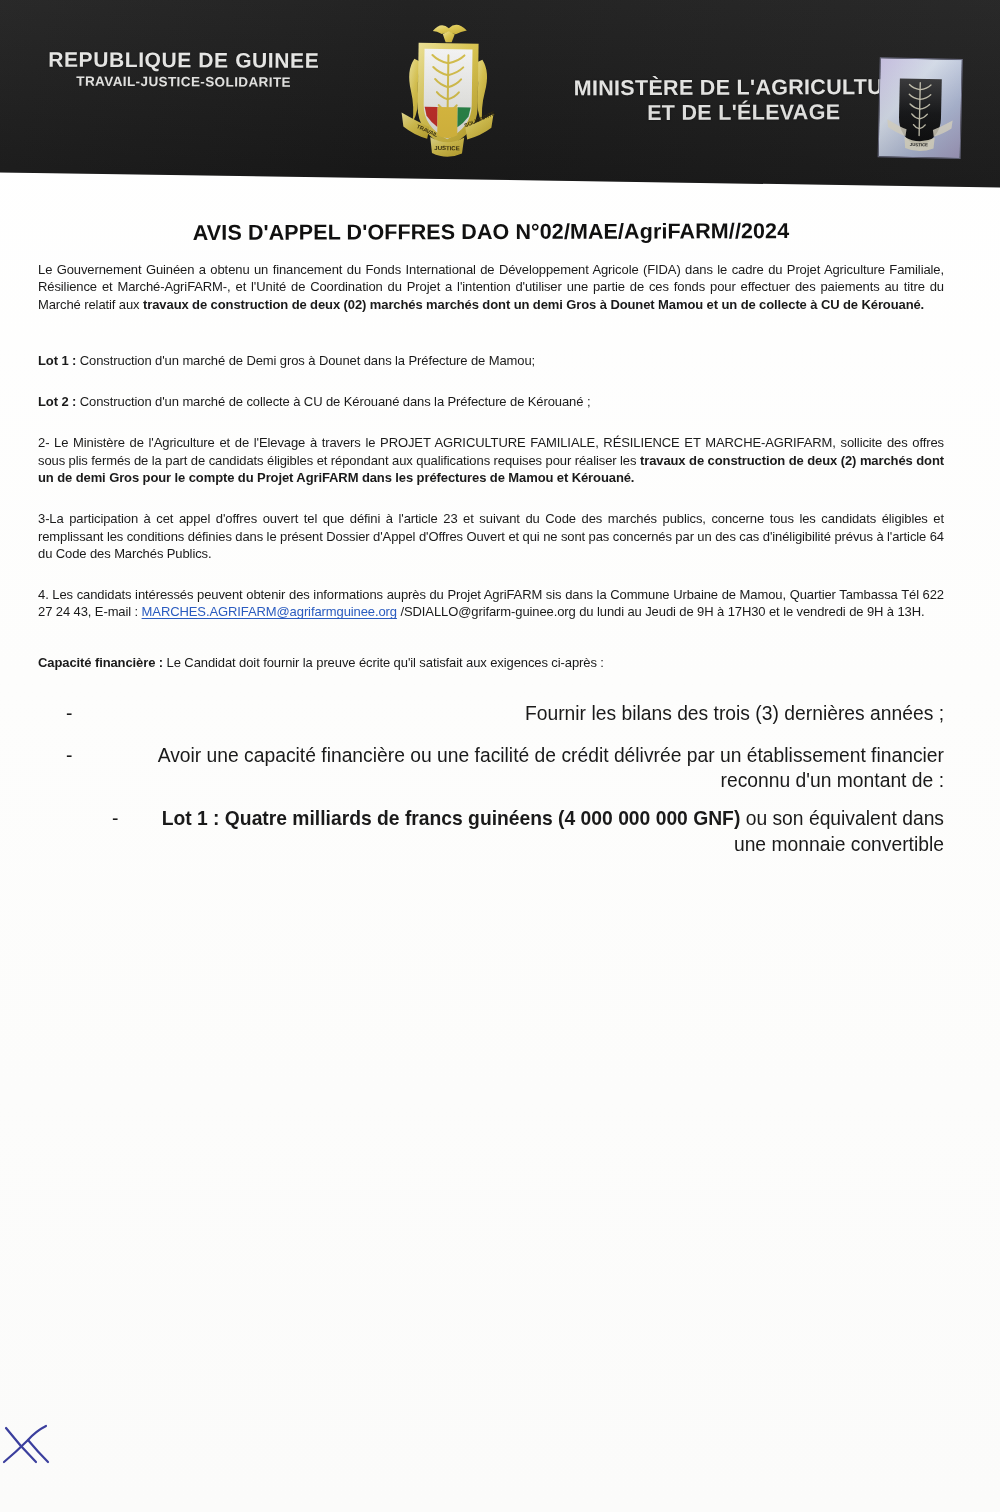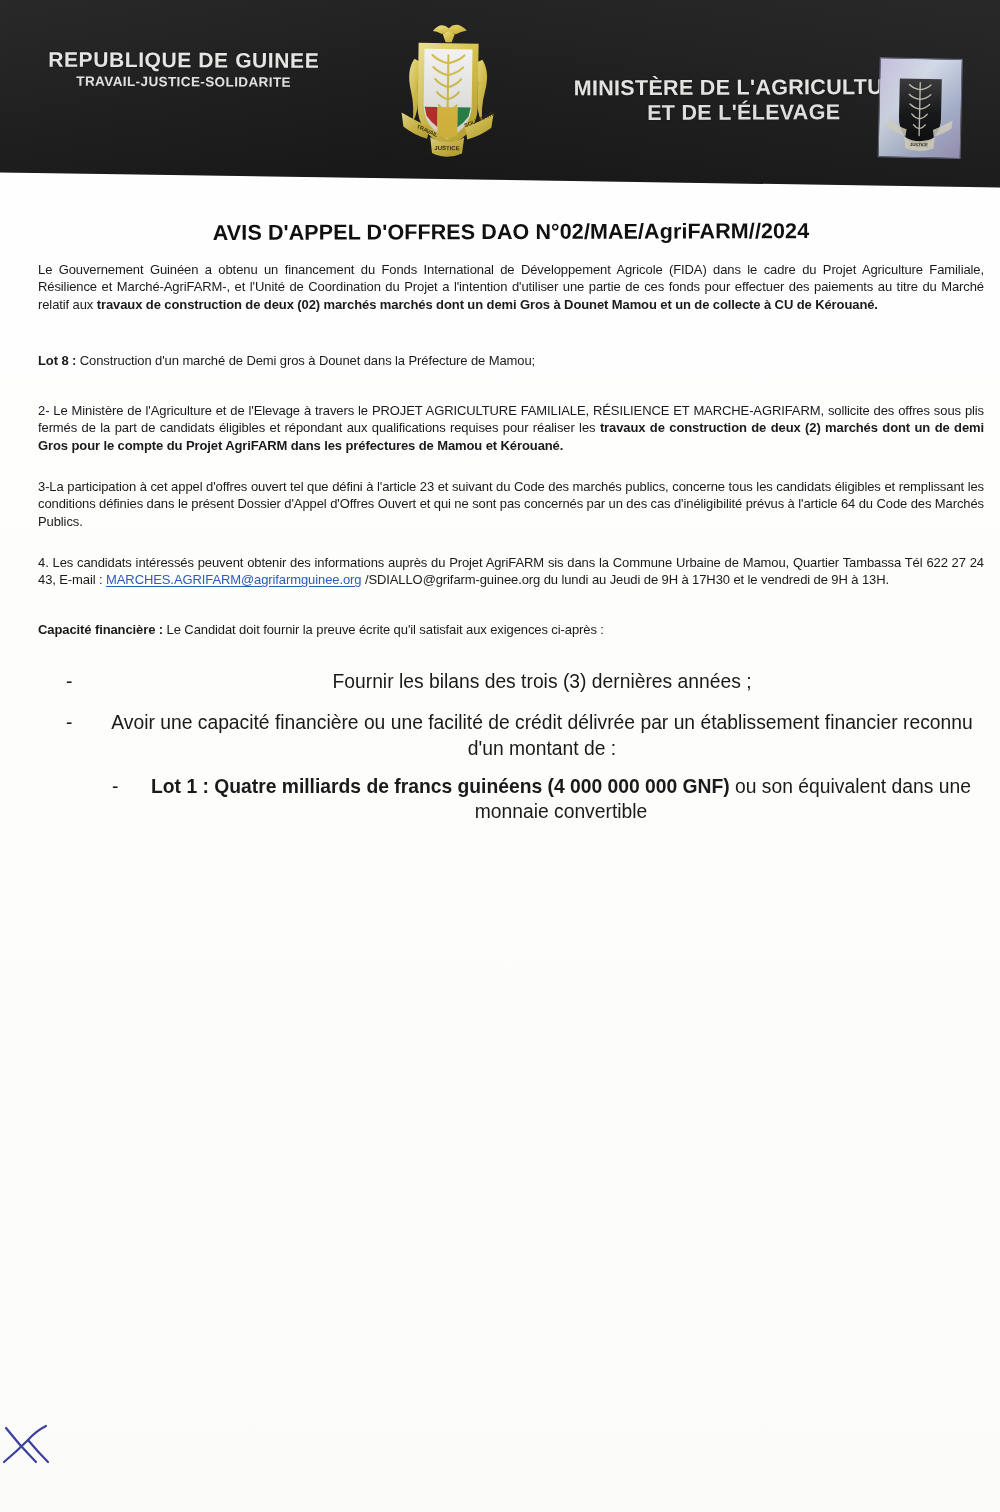--- a/index.html
+++ b/index.html
@@ -114,21 +114,21 @@
     transform: rotate(0.4deg);
   }
   .emblem svg { display: block; width: 100%; height: 100%; }
 
   
   .doc {
     position: absolute;
     left: 0;
     top: 196px;
     width: 1000px;
-    padding: 0 16px 0 38px;
+    padding: 0 56px 0 38px;
   }
 
   h1.title {
     font-size: 21.5px;
     font-weight: bold;
     text-align: center;
     margin: 24px 0 16px 0;
     letter-spacing: 0.1px;
     color: #101010;
     transform: rotate(-0.18deg);
@@ -160,21 +160,21 @@
     list-style: none;
     margin: 0 0 0 0;
     padding: 0;
   }
   ul.bullets > li {
     position: relative;
     font-size: 19.3px;
     line-height: 1.33;
     padding-left: 62px;
     margin-bottom: 16px;
-    text-align: center;
+    text-align: right;
     color: #1a1a1a;
   }
   ul.bullets > li::before {
     content: "-";
     position: absolute;
     left: 28px;
     top: 0;
     font-size: 19.3px;
     color: #1a1a1a;
   }
@@ -327,24 +327,25 @@
 
     <h1 class="title">AVIS D'APPEL D'OFFRES DAO N°02/MAE/AgriFARM//2024</h1>
 
     <p class="para"><span>Le Gouvernement Guinéen a obtenu un financement du Fonds International de Développement Agricole (FIDA) dans le cadre du Projet Agriculture Familiale, Résilience et Marché-AgriFARM-, et l'Unité de Coordination du Projet a l'intention d'utiliser une partie de ces fonds pour effectuer des paiements au titre du Marché relatif aux </span><span class="b">travaux de construction de deux (02) marchés marchés dont un demi Gros à Dounet Mamou et un  de collecte à CU de Kérouané.</span></p>
 
     <div class="gap-s"></div>
 
 
     <div class="gap-m"></div>
 
-    <p class="para lot-line"><span class="b">Lot 8 :</span><span> Construction d'un marché de Demi gros à Dounet dans la Préfecture de Mamou;</span></p>
-
-    <div class="gap-s"></div>
-
+    <p class="para lot-line"><span class="b">Lot 1 :</span><span> Construction d'un marché de Demi gros à Dounet dans la Préfecture de Mamou;</span></p>
+
+    <div class="gap-s"></div>
+
+    <p class="para lot-line"><span class="b">Lot 2 :</span><span> Construction d'un marché de collecte à CU de Kérouané dans la Préfecture de Kérouané ;</span></p>
 
     <div class="gap-s"></div>
 
     <p class="para"><span>2- Le Ministère de l'Agriculture et de l'Elevage à travers le PROJET AGRICULTURE FAMILIALE, RÉSILIENCE ET MARCHE-AGRIFARM, sollicite des offres sous plis fermés de la part de candidats éligibles et répondant aux qualifications requises pour réaliser les </span><span class="b">travaux de construction de deux (2) marchés dont un de demi Gros  pour le compte du Projet AgriFARM dans les préfectures de Mamou et Kérouané.</span></p>
 
     <div class="gap-s"></div>
 
     <p class="para">3-La participation à cet appel d'offres ouvert tel que défini à l'article 23 et suivant du Code des marchés publics, concerne tous les candidats éligibles et remplissant les conditions définies dans le présent Dossier d'Appel d'Offres Ouvert et qui ne sont pas concernés par un des cas d'inéligibilité prévus à l'article 64 du Code des Marchés Publics.</p>
 
     <div class="gap-s"></div>

